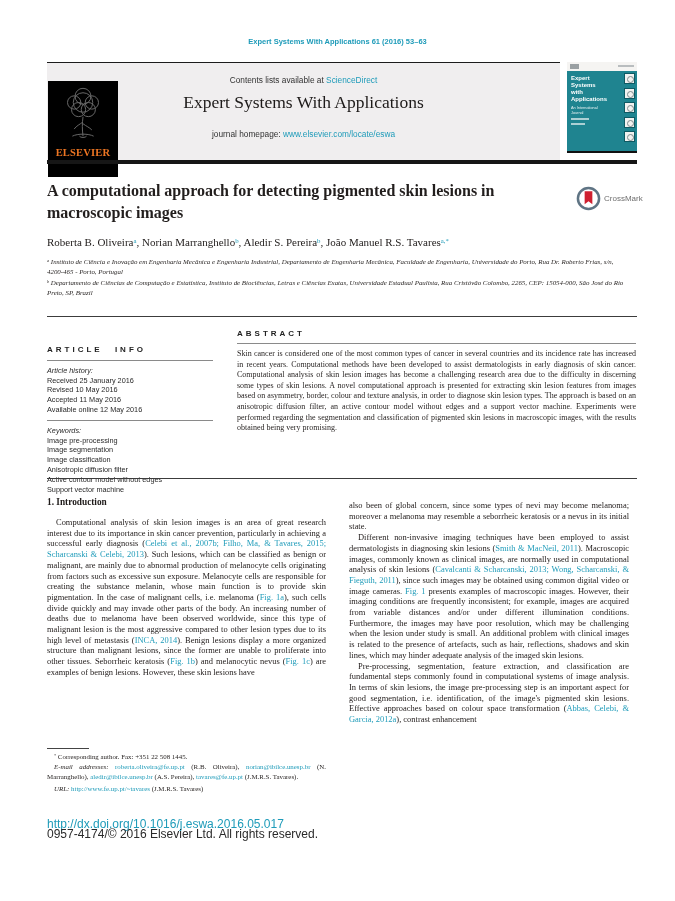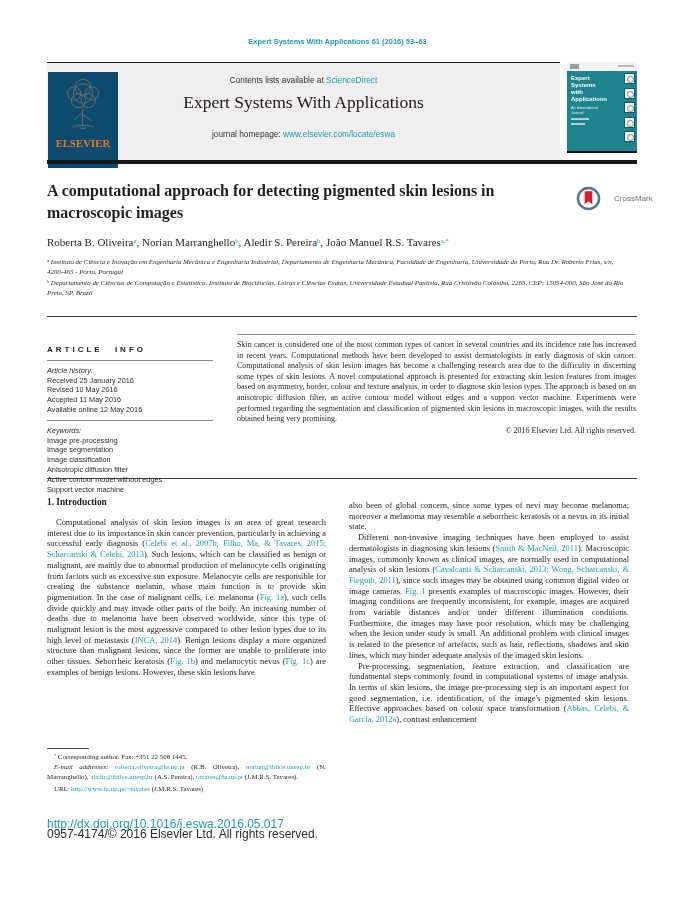--- a/index.html
+++ b/index.html
@@ -12,21 +12,21 @@
     --cover:#1f8490;
   }
   *{margin:0;padding:0;box-sizing:border-box;}
   html,body{background:#ffffff;}
   body{width:675px;height:901px;position:relative;font-family:"Liberation Serif",serif;color:var(--ink);}
   .abs{position:absolute;}
 
   .top-citation{top:37px;left:0;width:675px;text-align:center;font-family:"Liberation Sans",sans-serif;font-size:7.5px;color:var(--teal);font-weight:bold;}
 
   .masthead{top:62px;left:47px;width:513px;height:98px;background:var(--mastbg);border-top:1.5px solid #1c1c1c;}
-  .logo-box{position:absolute;left:1px;top:9px;width:70px;height:96px;background:#0c4a6e;text-align:center;}
+  .logo-box{position:absolute;left:1px;top:18px;width:70px;height:96px;background:#000000;text-align:center;}
   .logo-box svg{margin-top:2px;}
   .elsevier-wordmark{font-family:"Liberation Serif",serif;font-size:10.5px;font-weight:bold;color:var(--orange);letter-spacing:.2px;margin-top:-2px;}
   .mast-center{position:absolute;left:0;top:0;width:100%;text-align:center;}
   .contents-line{margin-top:12px;font-family:"Liberation Sans",sans-serif;font-size:8.3px;color:#333;}
   .mast-title{margin-top:7px;font-family:"Liberation Serif",serif;font-size:17.5px;color:#1d1a19;}
   .homepage-line{margin-top:16px;font-family:"Liberation Sans",sans-serif;font-size:8.3px;color:#333;}
 
   .cover{top:62px;left:567px;width:70px;height:91px;background:var(--cover);border-bottom:2.5px solid #111;overflow:hidden;}
   .cover-strip{position:absolute;left:0;top:0;width:100%;height:9px;background:#f5f4f2;}
   .cover-strip .chip{position:absolute;left:3px;top:2px;width:9px;height:5px;background:#9aa0a3;}
@@ -37,21 +37,21 @@
   .cover-deco1{top:56px;width:18px;}
   .cover-deco2{top:61px;width:14px;}
   .cover-icons{position:absolute;right:2px;top:11px;display:flex;flex-direction:column;gap:3.5px;}
   .cov-ic{width:11px;height:11px;background:#f2f2f0;border:1px solid #0e5a63;position:relative;}
   .cov-ic::after{content:"";position:absolute;left:2px;top:2px;width:5px;height:5px;border:1px solid #7c8a8c;border-radius:50%;}
 
   .thick-bar{top:160px;left:47px;width:590px;height:3.5px;background:#161616;}
 
   .paper-title{top:180px;left:47px;width:522px;font-size:16px;line-height:21.5px;color:#221e1d;}
 
-  .crossmark{top:186px;left:576px;display:flex;align-items:center;gap:13px;text-align:center;}
+  .crossmark{top:186px;left:576px;display:flex;align-items:center;gap:3px;text-align:center;}
   .crossmark-label{font-family:"Liberation Sans",sans-serif;font-size:8px;color:#6e6e6e;}
 
   .authors{top:236px;left:47px;width:560px;font-size:11px;color:#1f1b1a;}
 
   .affiliations{top:257px;left:47px;width:578px;font-size:6.9px;line-height:9.4px;font-style:italic;color:#2a2625;}
   .affiliations > div{margin-bottom:1px;}
 
   .hr1{top:316px;left:47px;width:590px;height:1px;background:var(--rule);}
   .hr2{top:478px;left:47px;width:590px;height:1px;background:var(--rule);}
 
@@ -171,23 +171,23 @@
       <div>Image pre-processing</div>
       <div>Image segmentation</div>
       <div>Image classification</div>
       <div>Anisotropic diffusion filter</div>
       <div>Active contour model without edges</div>
       <div>Support vector machine</div>
     </div>
 </div>
 
 <div class="abs abs-col">
+  <div class="block-heading">ABSTRACT</div>
   <div class="col-rule"></div>
   <div class="abs-text">Skin cancer is considered one of the most common types of cancer in several countries and its incidence rate has increased in recent years. Computational methods have been developed to assist dermatologists in early diagnosis of skin cancer. Computational analysis of skin lesion images has become a challenging research area due to the difficulty in discerning some types of skin lesions. A novel computational approach is presented for extracting skin lesion features from images based on asymmetry, border, colour and texture analysis, in order to diagnose skin lesion types. The approach is based on an anisotropic diffusion filter, an active contour model without edges and a support vector machine. Experiments were performed regarding the segmentation and classification of pigmented skin lesions in macroscopic images, with the results obtained being very promising.</div>
-  <div class="abs-copyright">© 2016 Elsevier Ltd. All rights reserved.</div>
 </div>
 
 <div class="abs hr2"></div>
 
 <div class="abs sec-heading">1. Introduction</div>
 
 <div class="abs body-col col-left">
   <p><span>Computational analysis of skin lesion images is an area of great research interest due to its importance in skin cancer prevention, particularly in achieving a successful early diagnosis (</span><span class="link">Celebi et al., 2007b; Filho, Ma, &amp; Tavares, 2015; Scharcanski &amp; Celebi, 2013</span><span>). Such lesions, which can be classified as benign or malignant, are mainly due to abnormal production of melanocyte cells originating from factors such as excessive sun exposure. Melanocyte cells are responsible for creating the substance melanin, whose main function is to provide skin pigmentation. In the case of malignant cells, i.e. melanoma (</span><span class="link">Fig. 1a</span><span>), such cells divide quickly and may invade other parts of the body. An increasing number of deaths due to melanoma have been observed worldwide, since this type of malignant lesion is the most aggressive compared to other lesion types due to its high level of metastasis (</span><span class="link">INCA, 2014</span><span>). Benign lesions display a more organized structure than malignant lesions, since the former are unable to proliferate into other tissues. Seborrheic keratosis (</span><span class="link">Fig. 1b</span><span>) and melanocytic nevus (</span><span class="link">Fig. 1c</span><span>) are examples of benign lesions. However, these skin lesions have</span></p>
 </div>
 

